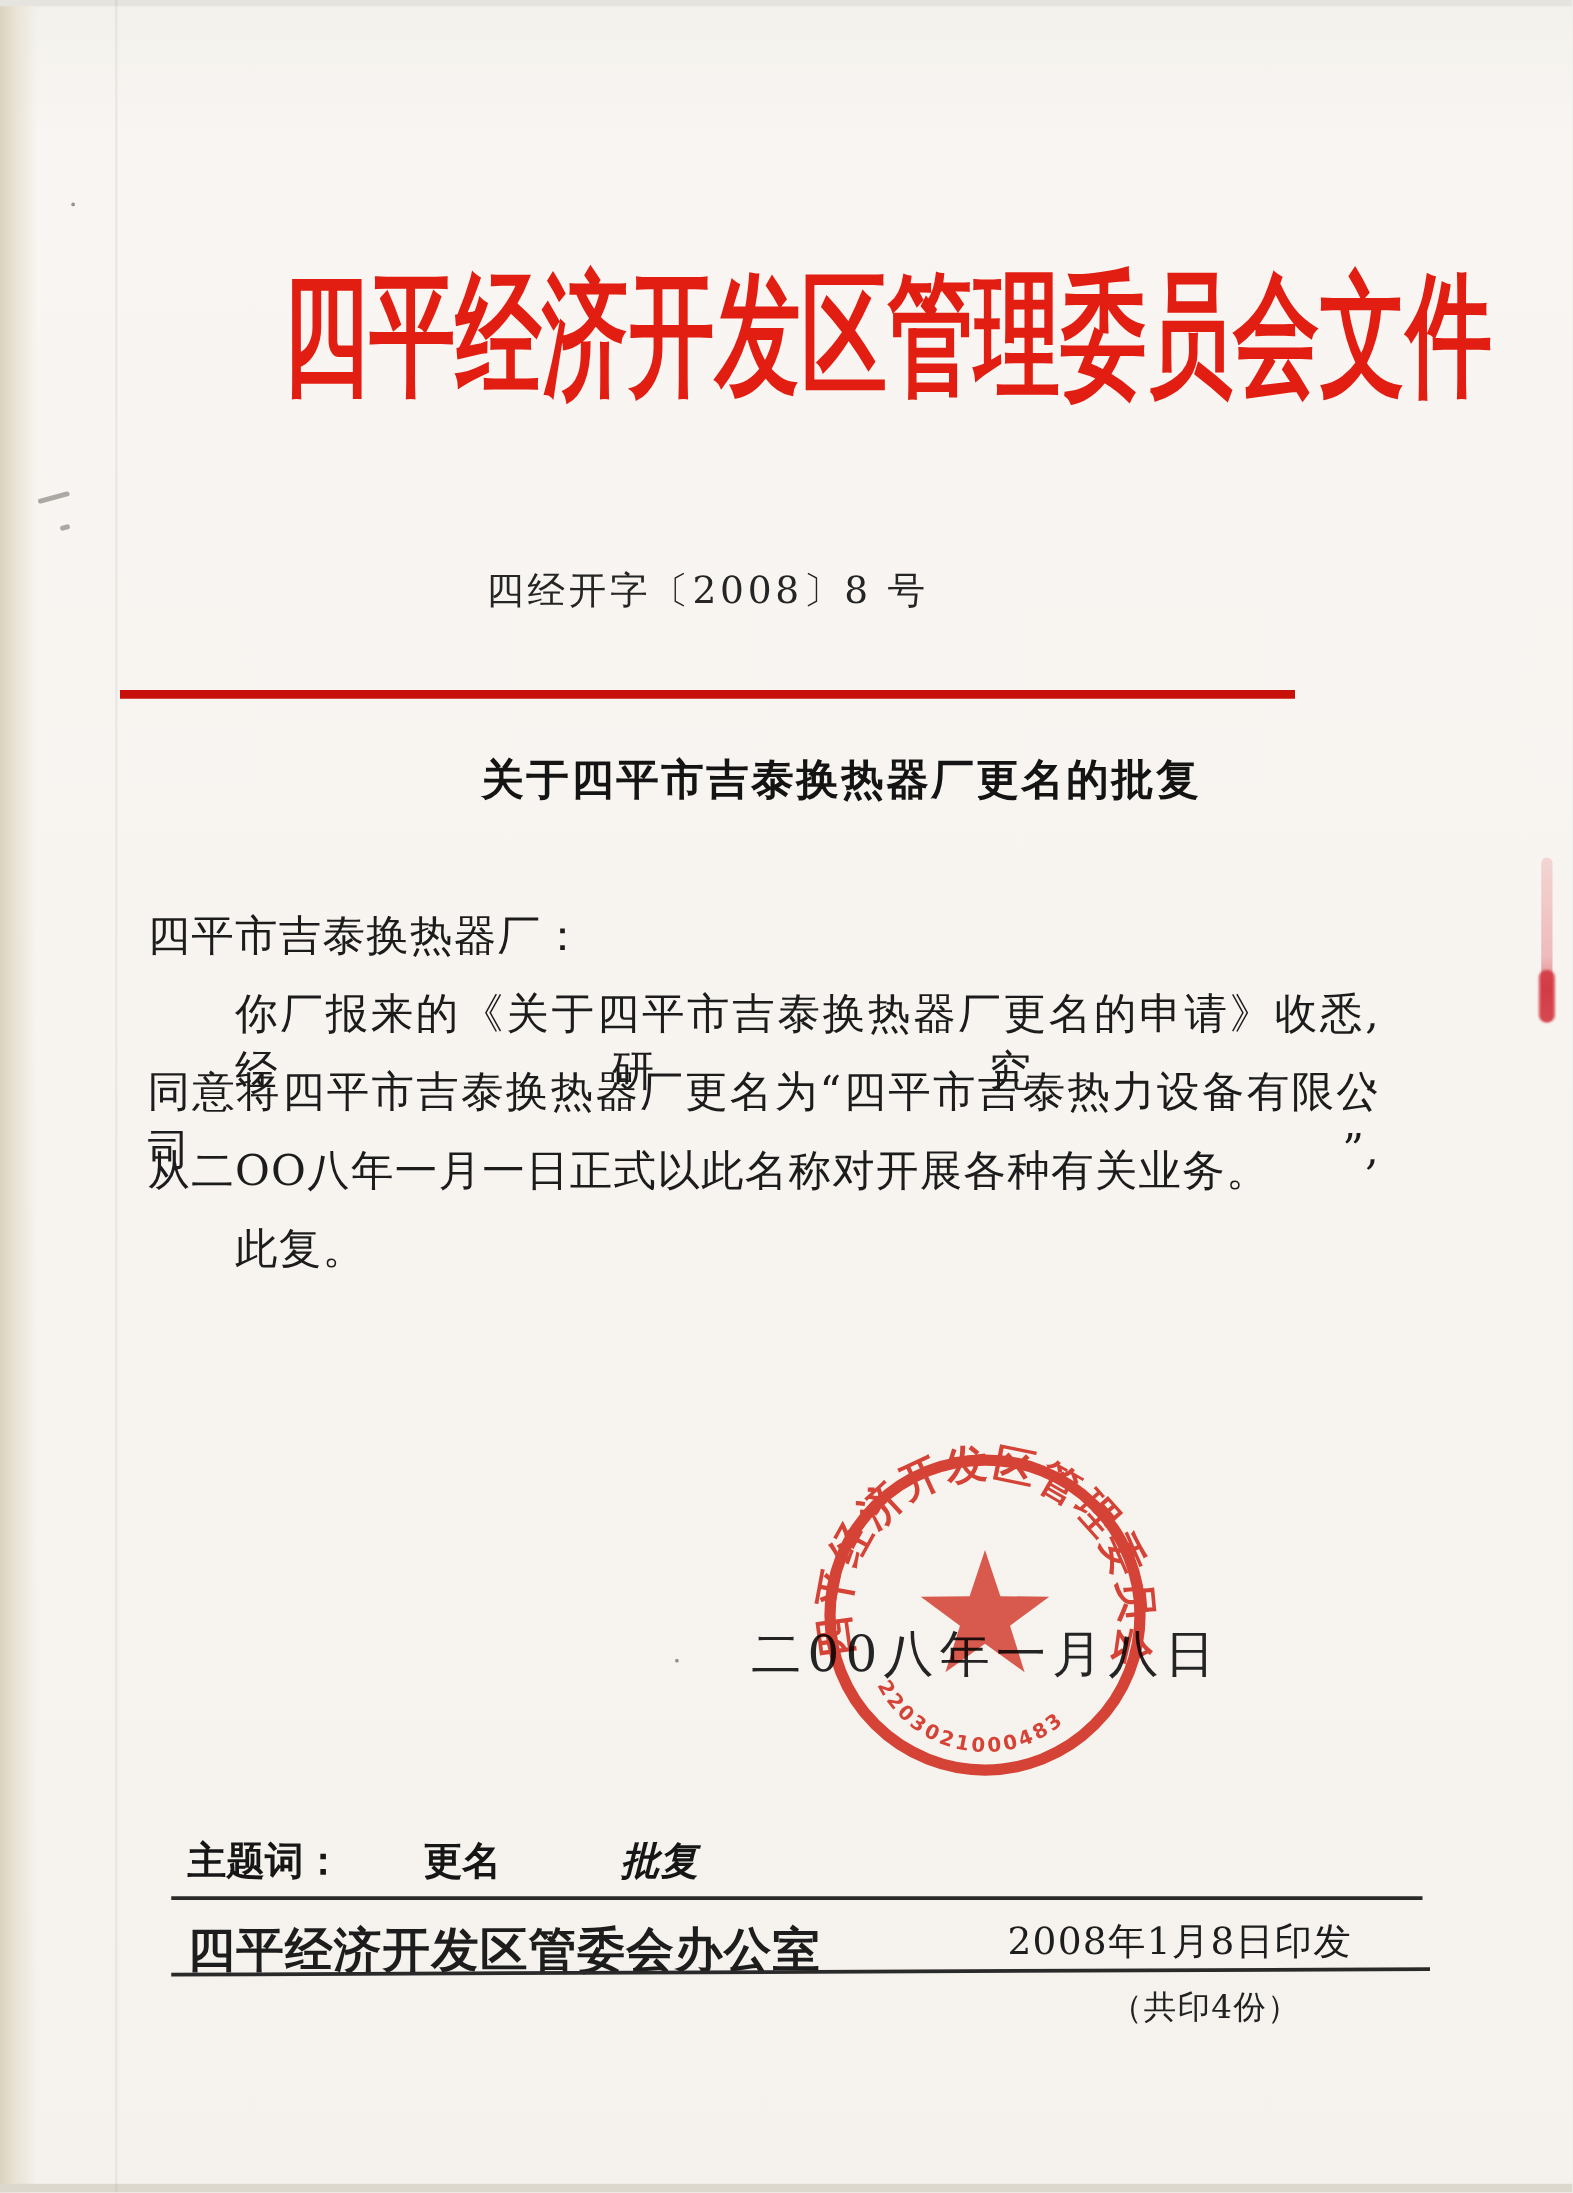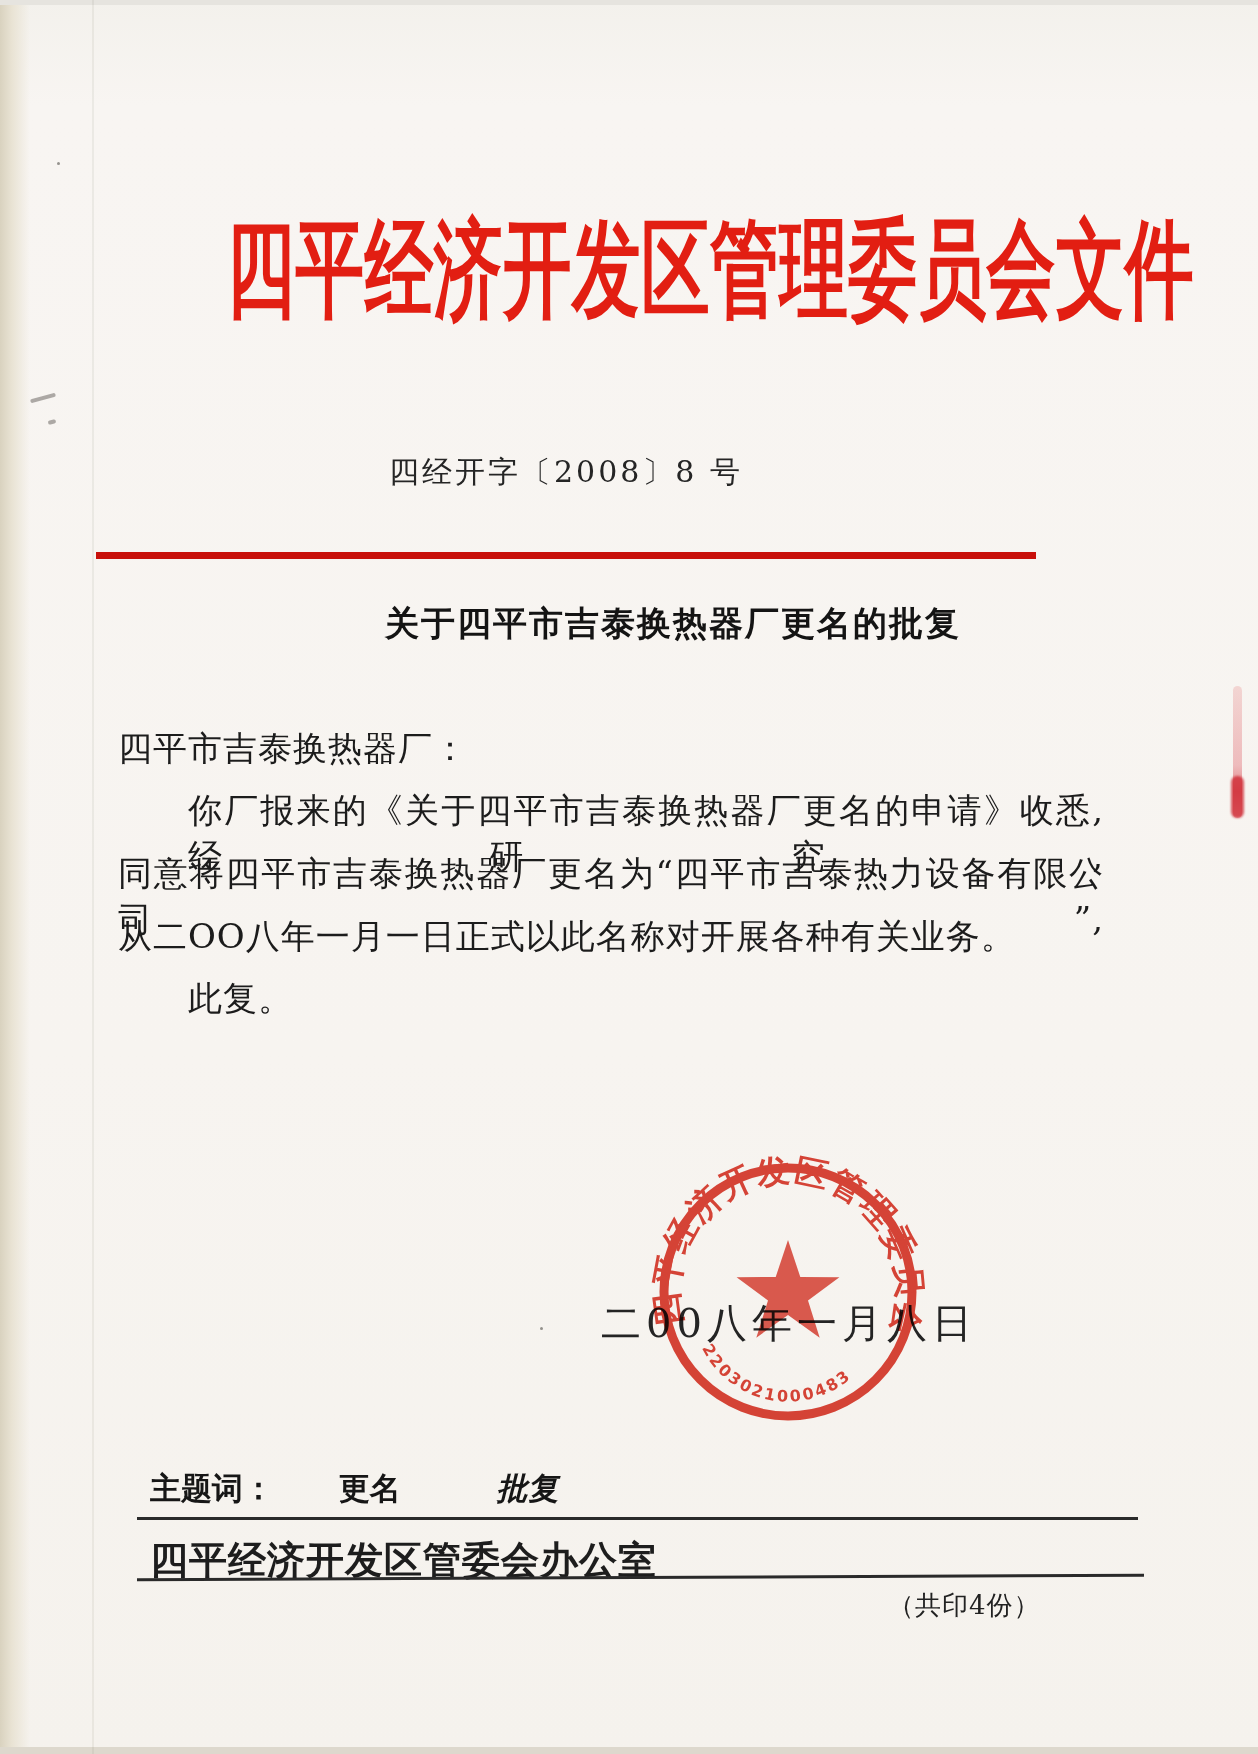--- a/index.html
+++ b/index.html
@@ -124,16 +124,17 @@
     </svg>
   </div>
 
   <div class="subject-row">
     <span>主题词：</span>
     <span class="term1">更名</span>
     <span class="term2">批复</span>
   </div>
   <div class="black-rule1"></div>
   <div class="office">四平经济开发区管委会办公室</div>
+  <div class="print-date">2008年1月8日印发</div>
   <div class="black-rule2"></div>
   <div class="copies">（共印4份）</div>
 
 </div>
 
 </body></html>

